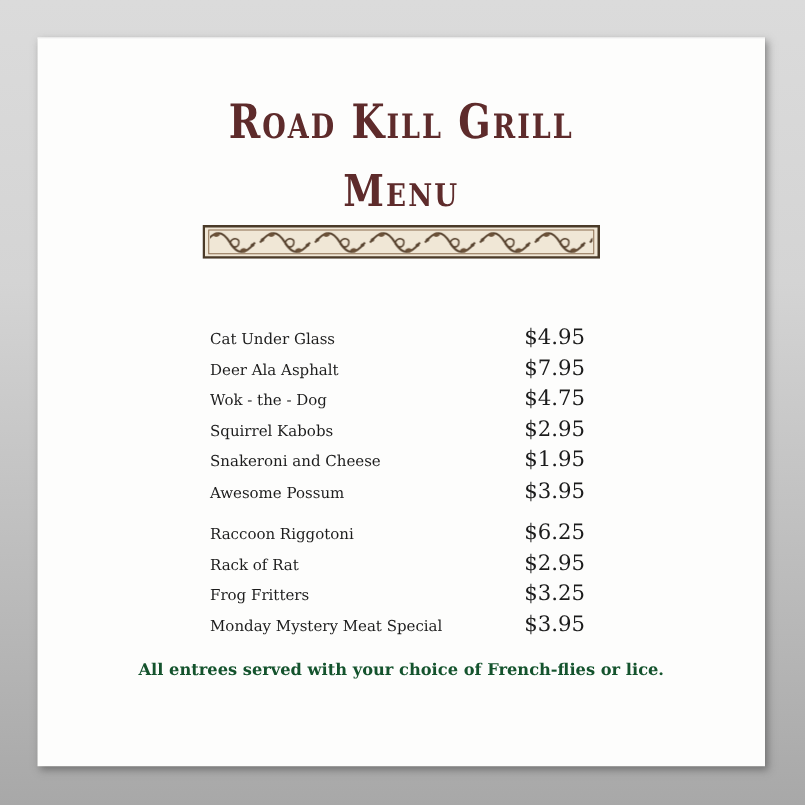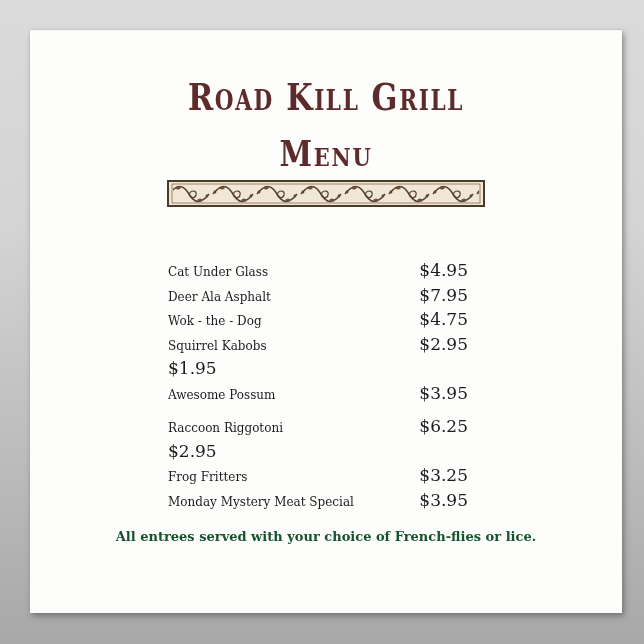--- a/index.html
+++ b/index.html
@@ -18,21 +18,20 @@
   }
   .poster {
     position: absolute;
     left: 30px;
     top: 30px;
     width: 582px;
     height: 582px;
     background: #fdfdfc;
     border-top: 1px solid #f3f3f3;
     box-shadow: 2px 3px 6px rgba(70,70,70,0.55), 0 0 1px rgba(120,120,120,0.4);
-    padding-left: 10px;
   }
   .title-line1 {
     position: absolute;
     top: 46px;
     left: 0;
     width: 100%;
     text-align: center;
     font-size: 38px;
     font-weight: 700;
     font-variant: small-caps;
@@ -143,33 +142,35 @@
           </div>
           <div class="menu-row">
             <span class="item-name">Wok - the - Dog</span>
             <span class="item-price">$4.75</span>
           </div>
           <div class="menu-row">
             <span class="item-name">Squirrel Kabobs</span>
             <span class="item-price">$2.95</span>
           </div>
           <div class="menu-row">
+            <span class="item-name">Snakeroni and Cheese</span>
             <span class="item-price">$1.95</span>
           </div>
           <div class="menu-row">
             <span class="item-name">Awesome Possum</span>
             <span class="item-price">$3.95</span>
           </div>
         </div>
         <div class="menu-group">
           <div class="menu-row">
             <span class="item-name">Raccoon Riggotoni</span>
             <span class="item-price">$6.25</span>
           </div>
           <div class="menu-row">
+            <span class="item-name">Rack of Rat</span>
             <span class="item-price">$2.95</span>
           </div>
           <div class="menu-row">
             <span class="item-name">Frog Fritters</span>
             <span class="item-price">$3.25</span>
           </div>
           <div class="menu-row">
             <span class="item-name">Monday Mystery Meat Special</span>
             <span class="item-price">$3.95</span>
           </div>

